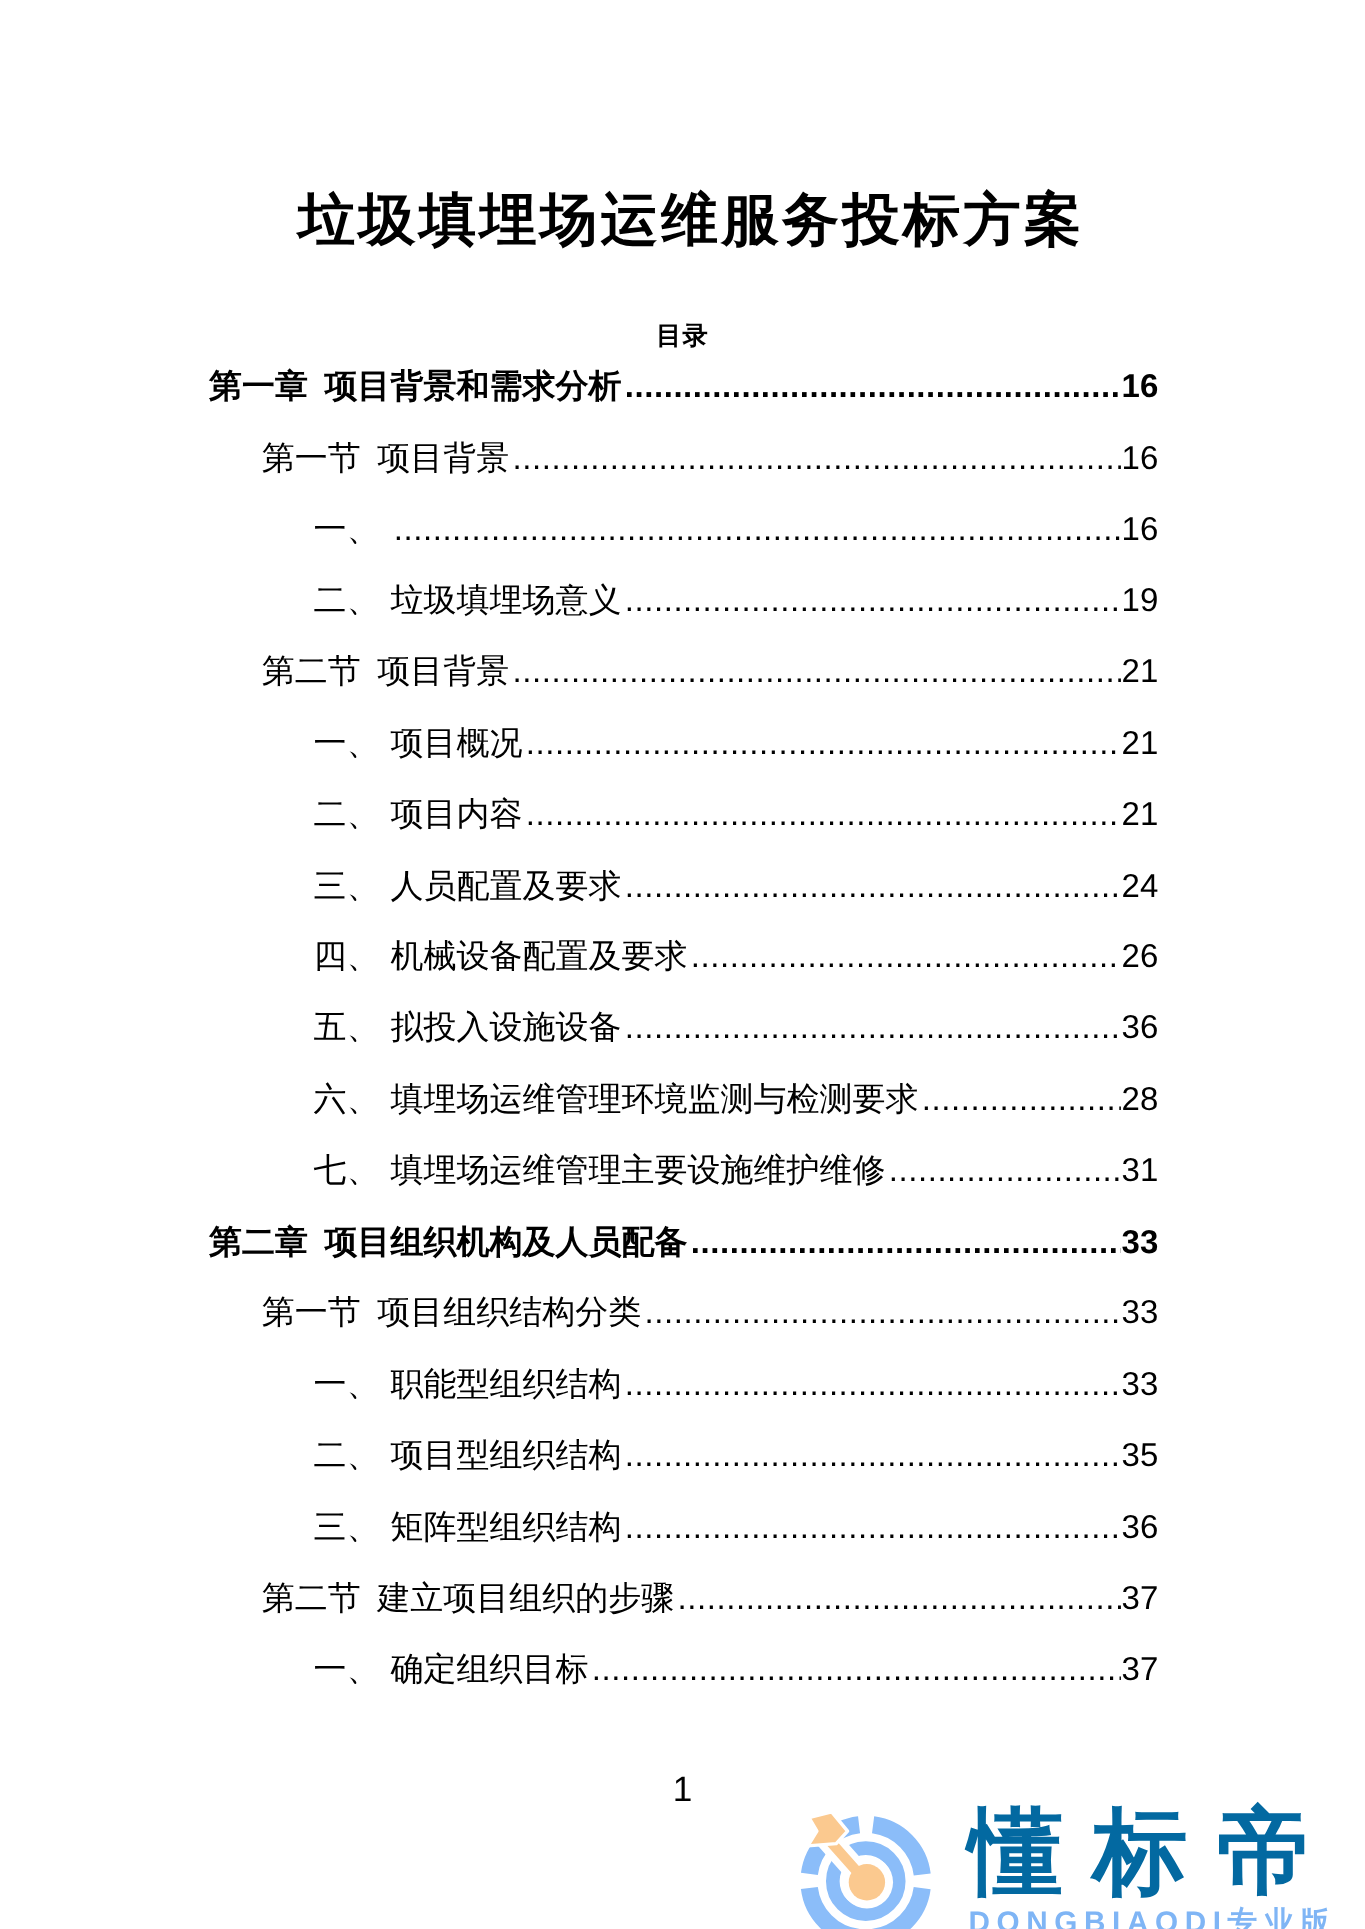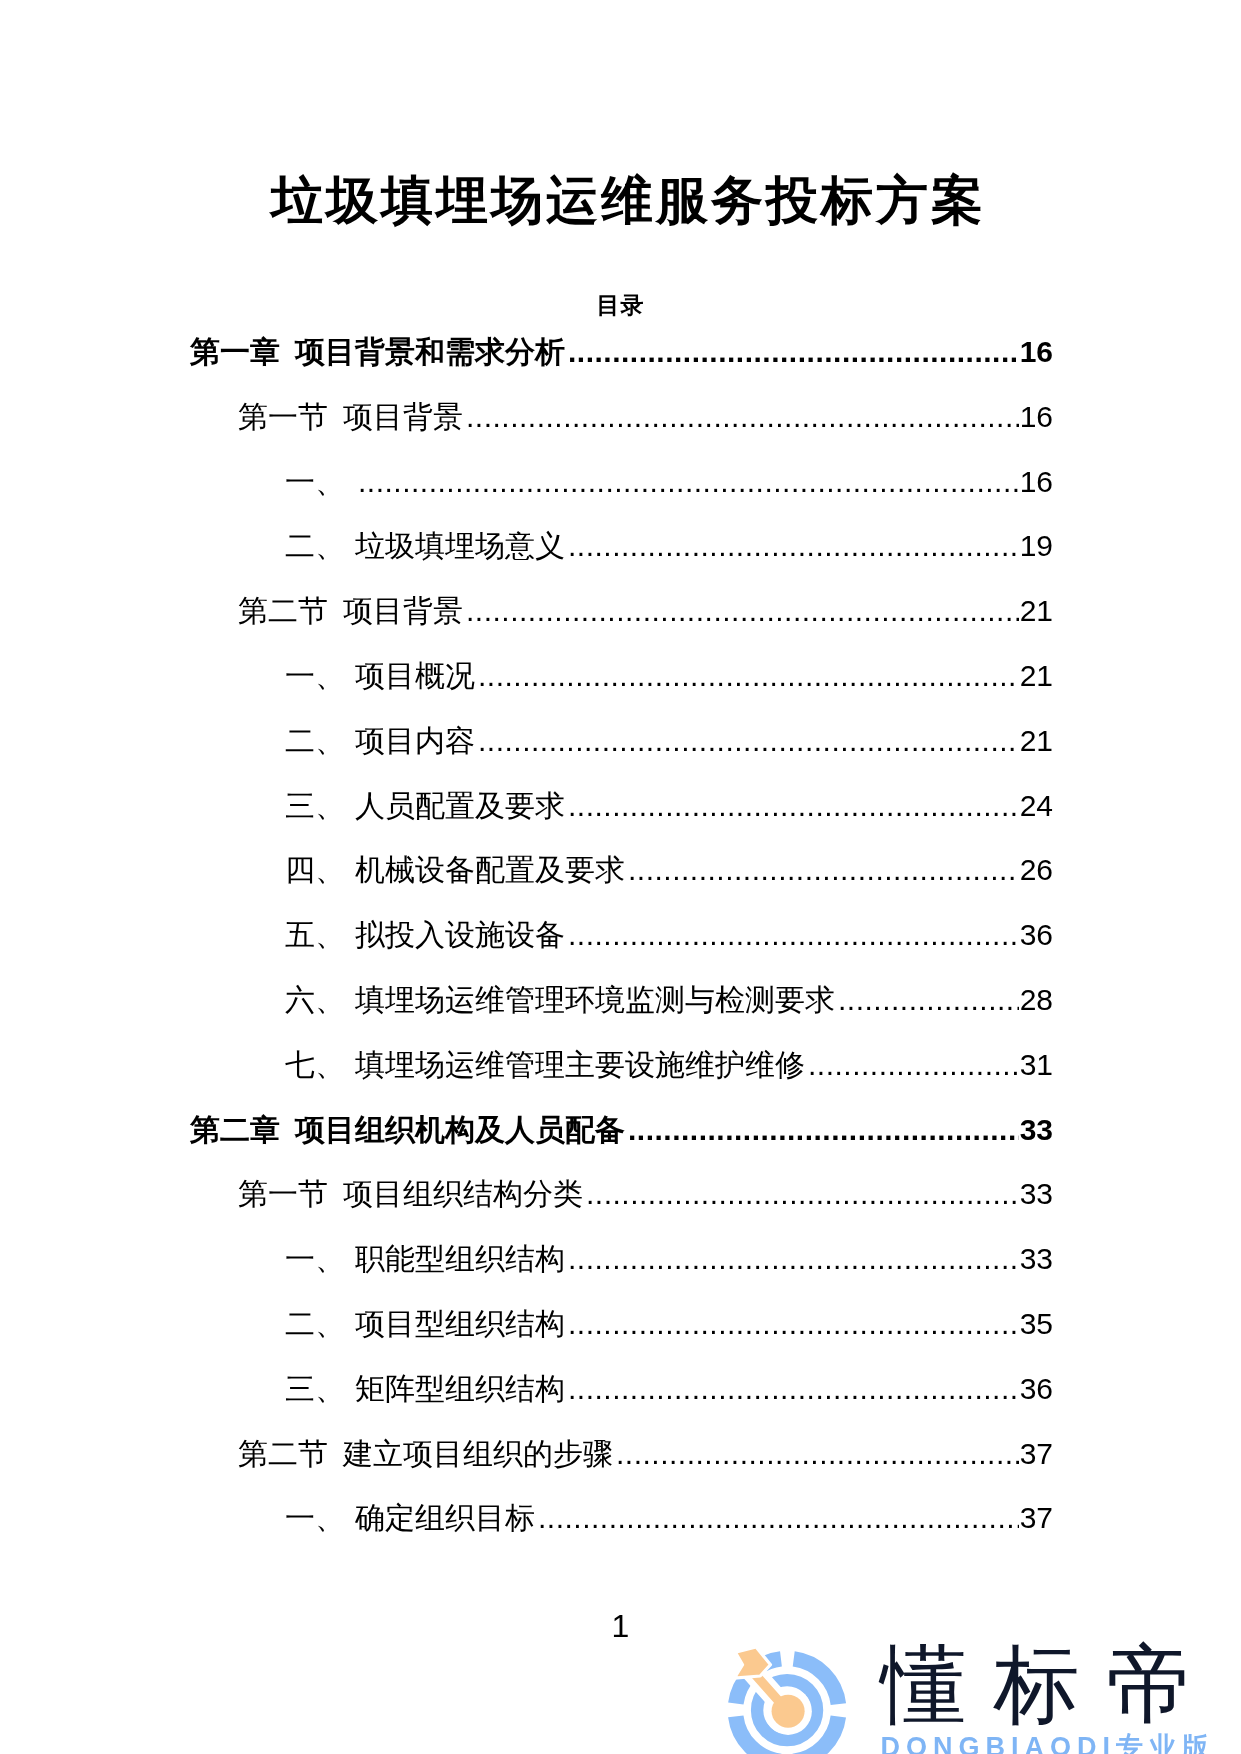--- a/index.html
+++ b/index.html
@@ -69,24 +69,24 @@
     margin-right:34px;
     margin-bottom:-6px;
   }
   .wm-text{
     display:flex;
     flex-direction:column;
     align-items:flex-start;
   }
   .wm-brand{
     font-size:86px;line-height:88px;
-    font-weight:normal;
+    font-weight:bold;
     letter-spacing:27px;
     margin-right:-27px;
-    color:#0f172a;
+    color:#0369a1;
   }
   .wm-sub{
     font-size:27px;line-height:30px;
     font-weight:bold;
     letter-spacing:6px;
     margin-top:4px;
     color:#7fb5f5;
   }
 </style>
 </head>

